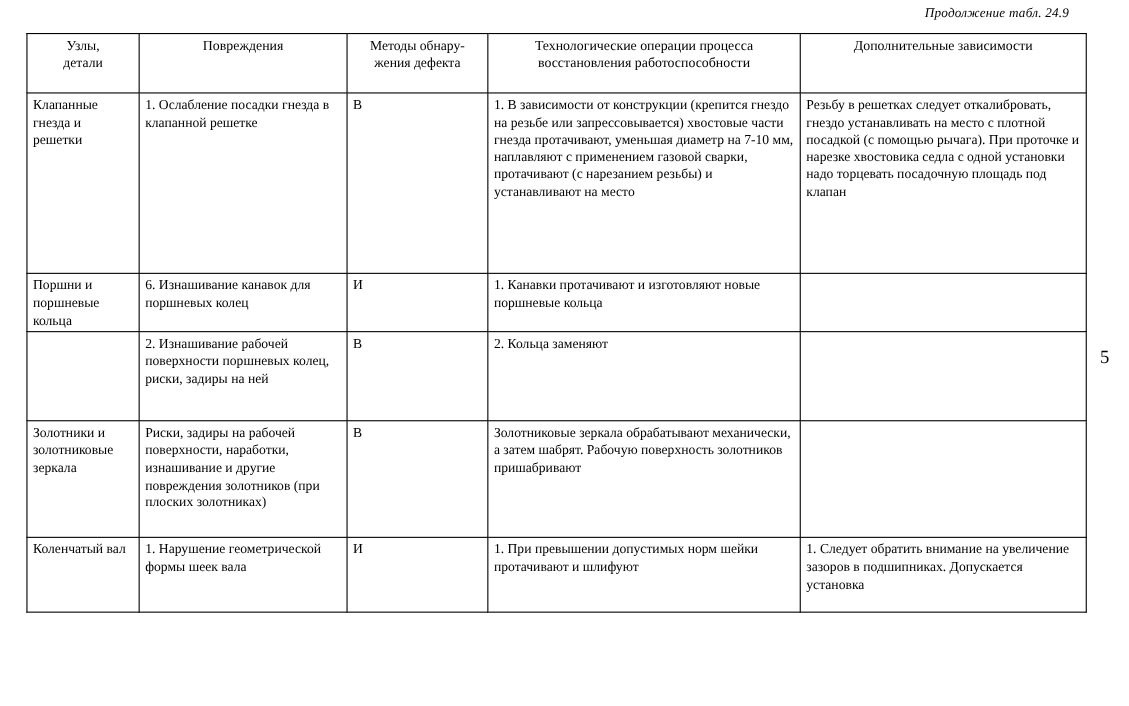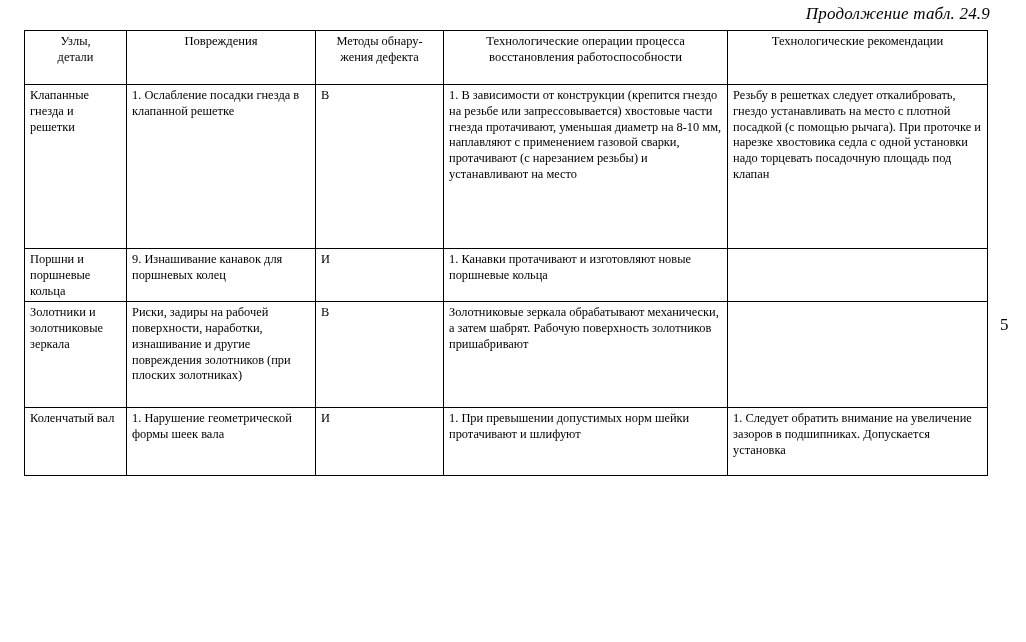--- a/index.html
+++ b/index.html
@@ -18,23 +18,23 @@
 
   .page {
     position: absolute;
     inset: 0;
   }
 
   
   .running-head {
     position: absolute;
     top: 4px;
-    right: 36px;
+    right: 54px;
     font-style: italic;
-    font-size: 17px;
+    font-size: 12px;
     letter-spacing: 0.2px;
     white-space: nowrap;
   }
 
   
   .page-number {
     position: absolute;
     left: 1000px;
     top: 315px;
     font-size: 17px;
@@ -123,42 +123,49 @@
       </colgroup>
       <thead>
         <tr>
           <th class="h-narrow nowrap-break">Узлы,
 детали</th>
           <th class="nowrap-break">Повреждения</th>
           <th class="h-narrow nowrap-break">Методы обнару-
 жения дефекта</th>
           <th class="nowrap-break">Технологические операции процесса
 восстановления работоспособности</th>
-          <th class="nowrap-break">Технологические рекомендации</th>
+          <th class="nowrap-break">Дополнительные зависимости</th>
         </tr>
       </thead>
       <tbody>
 
         <tr class="r1">
           <td class="node-cell">Клапанные гнезда и решетки</td>
           <td class="damage-cell">1. Ослабление посадки гнезда в клапанной решетке</td>
           <td class="method-cell">В</td>
-          <td class="tech-cell">1. В зависимости от конструкции (крепится гнездо на резьбе или запрессовывается) хвостовые части гнезда протачивают, уменьшая диаметр на 8-10 мм, наплавляют с применением газовой сварки, протачивают (с нарезанием резьбы) и устанавливают на место</td>
+          <td class="tech-cell">1. В зависимости от конструкции (крепится гнездо на резьбе или запрессовывается) хвостовые части гнезда протачивают, уменьшая диаметр на 7-10 мм, наплавляют с применением газовой сварки, протачивают (с нарезанием резьбы) и устанавливают на место</td>
           <td class="rec-cell">Резьбу в решетках следует откалибровать, гнездо устанавливать на место с плотной посадкой (с помощью рычага). При проточке и нарезке хвостовика седла с одной установки надо торцевать посадочную площадь под клапан</td>
         </tr>
 
 
         <tr class="r3">
           <td class="node-cell">Поршни и поршневые кольца</td>
-          <td class="damage-cell">9. Изнашивание канавок для поршневых колец</td>
+          <td class="damage-cell">6. Изнашивание канавок для поршневых колец</td>
           <td class="method-cell">И</td>
           <td class="tech-cell">1. Канавки протачивают и изготовляют новые поршневые кольца</td>
           <td class="rec-cell"></td>
         </tr>
 
+        <tr class="r4">
+          <td class="node-cell"></td>
+          <td class="damage-cell">2. Изнашивание рабочей поверхности поршневых колец, риски, задиры на ней</td>
+          <td class="method-cell">В</td>
+          <td class="tech-cell">2. Кольца заменяют</td>
+          <td class="rec-cell"></td>
+        </tr>
 
         <tr class="r5">
           <td class="node-cell">Золотники и золотниковые зеркала</td>
           <td class="damage-cell">Риски, задиры на рабочей поверхности, наработки, изнашивание и другие повреждения золотников (при плоских золотниках)</td>
           <td class="method-cell">В</td>
           <td class="tech-cell">Золотниковые зеркала обрабатывают механически, а затем шабрят. Рабочую поверхность золотников пришабривают</td>
           <td class="rec-cell"></td>
         </tr>
 
 

